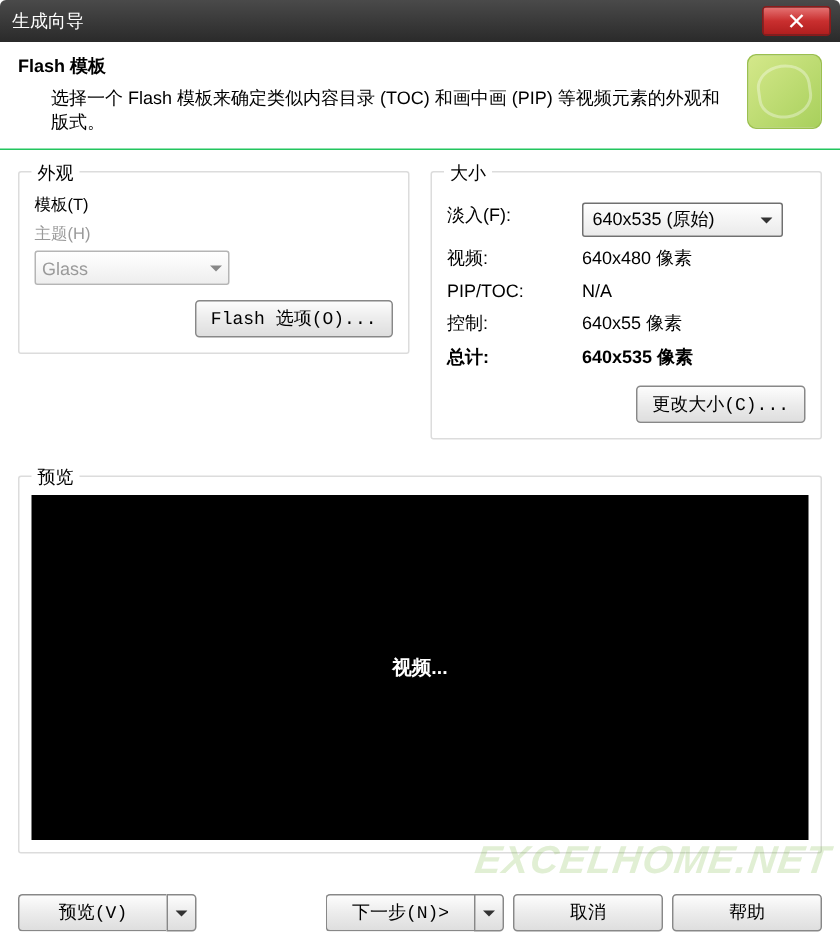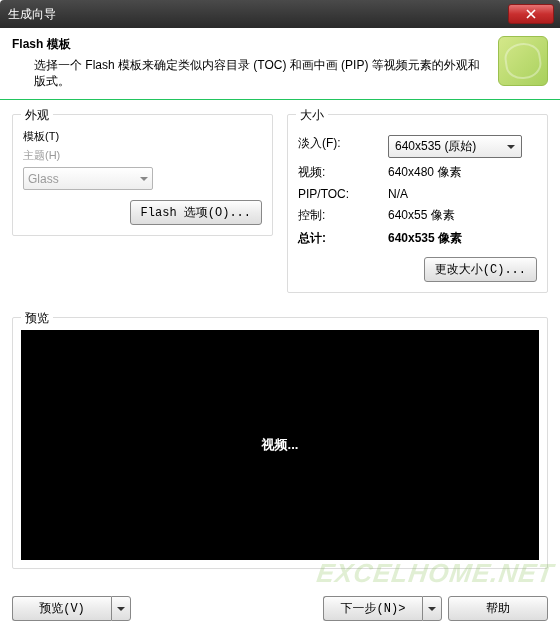--- a/index.html
+++ b/index.html
@@ -144,14 +144,15 @@
   </div>
   <div class="spacer"></div>
   <div class="btn-combo">
     <div class="btn btn-wide main">下一步(N)&gt;</div>
     <div class="btn arrow">
       <svg viewBox="0 0 8 8" width="8" height="8">
           <path d="M0 2 L4 6 L8 2 Z" fill="#333"></path>
         </svg>
     </div>
   </div>
+  <div class="btn btn-wide">取消</div>
   <div class="btn btn-wide">帮助</div>
 </div>
 
 </body></html>

